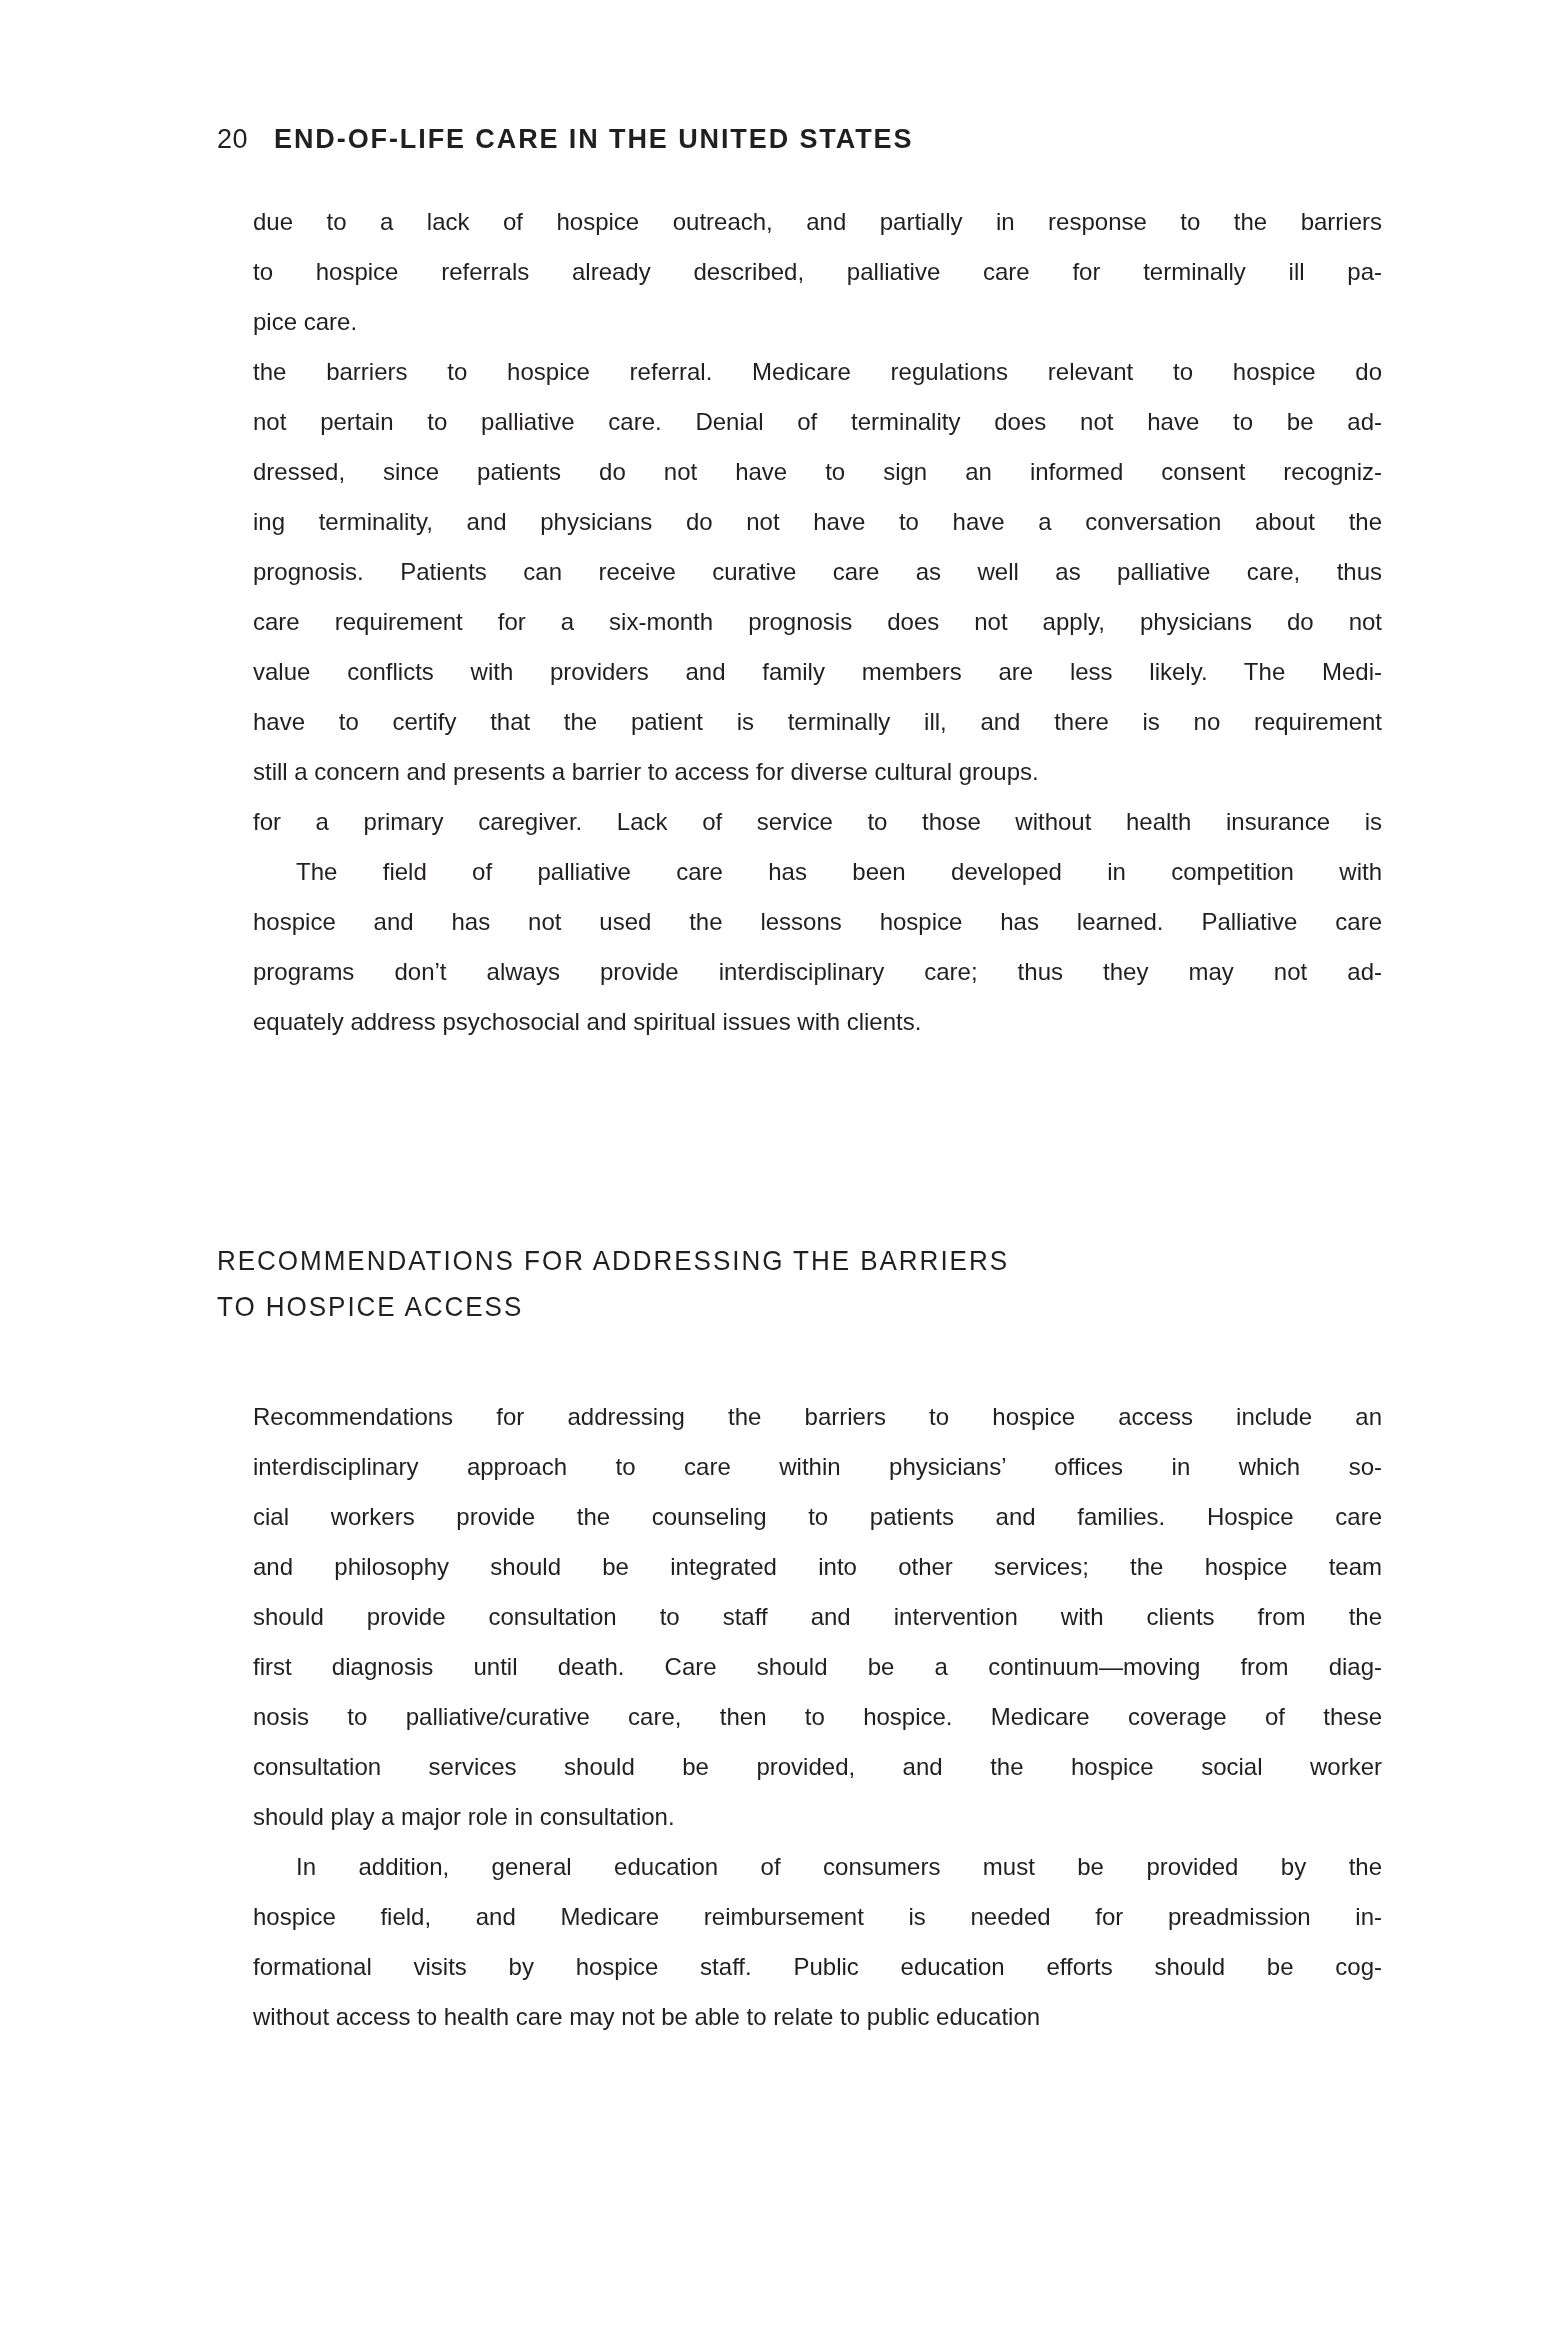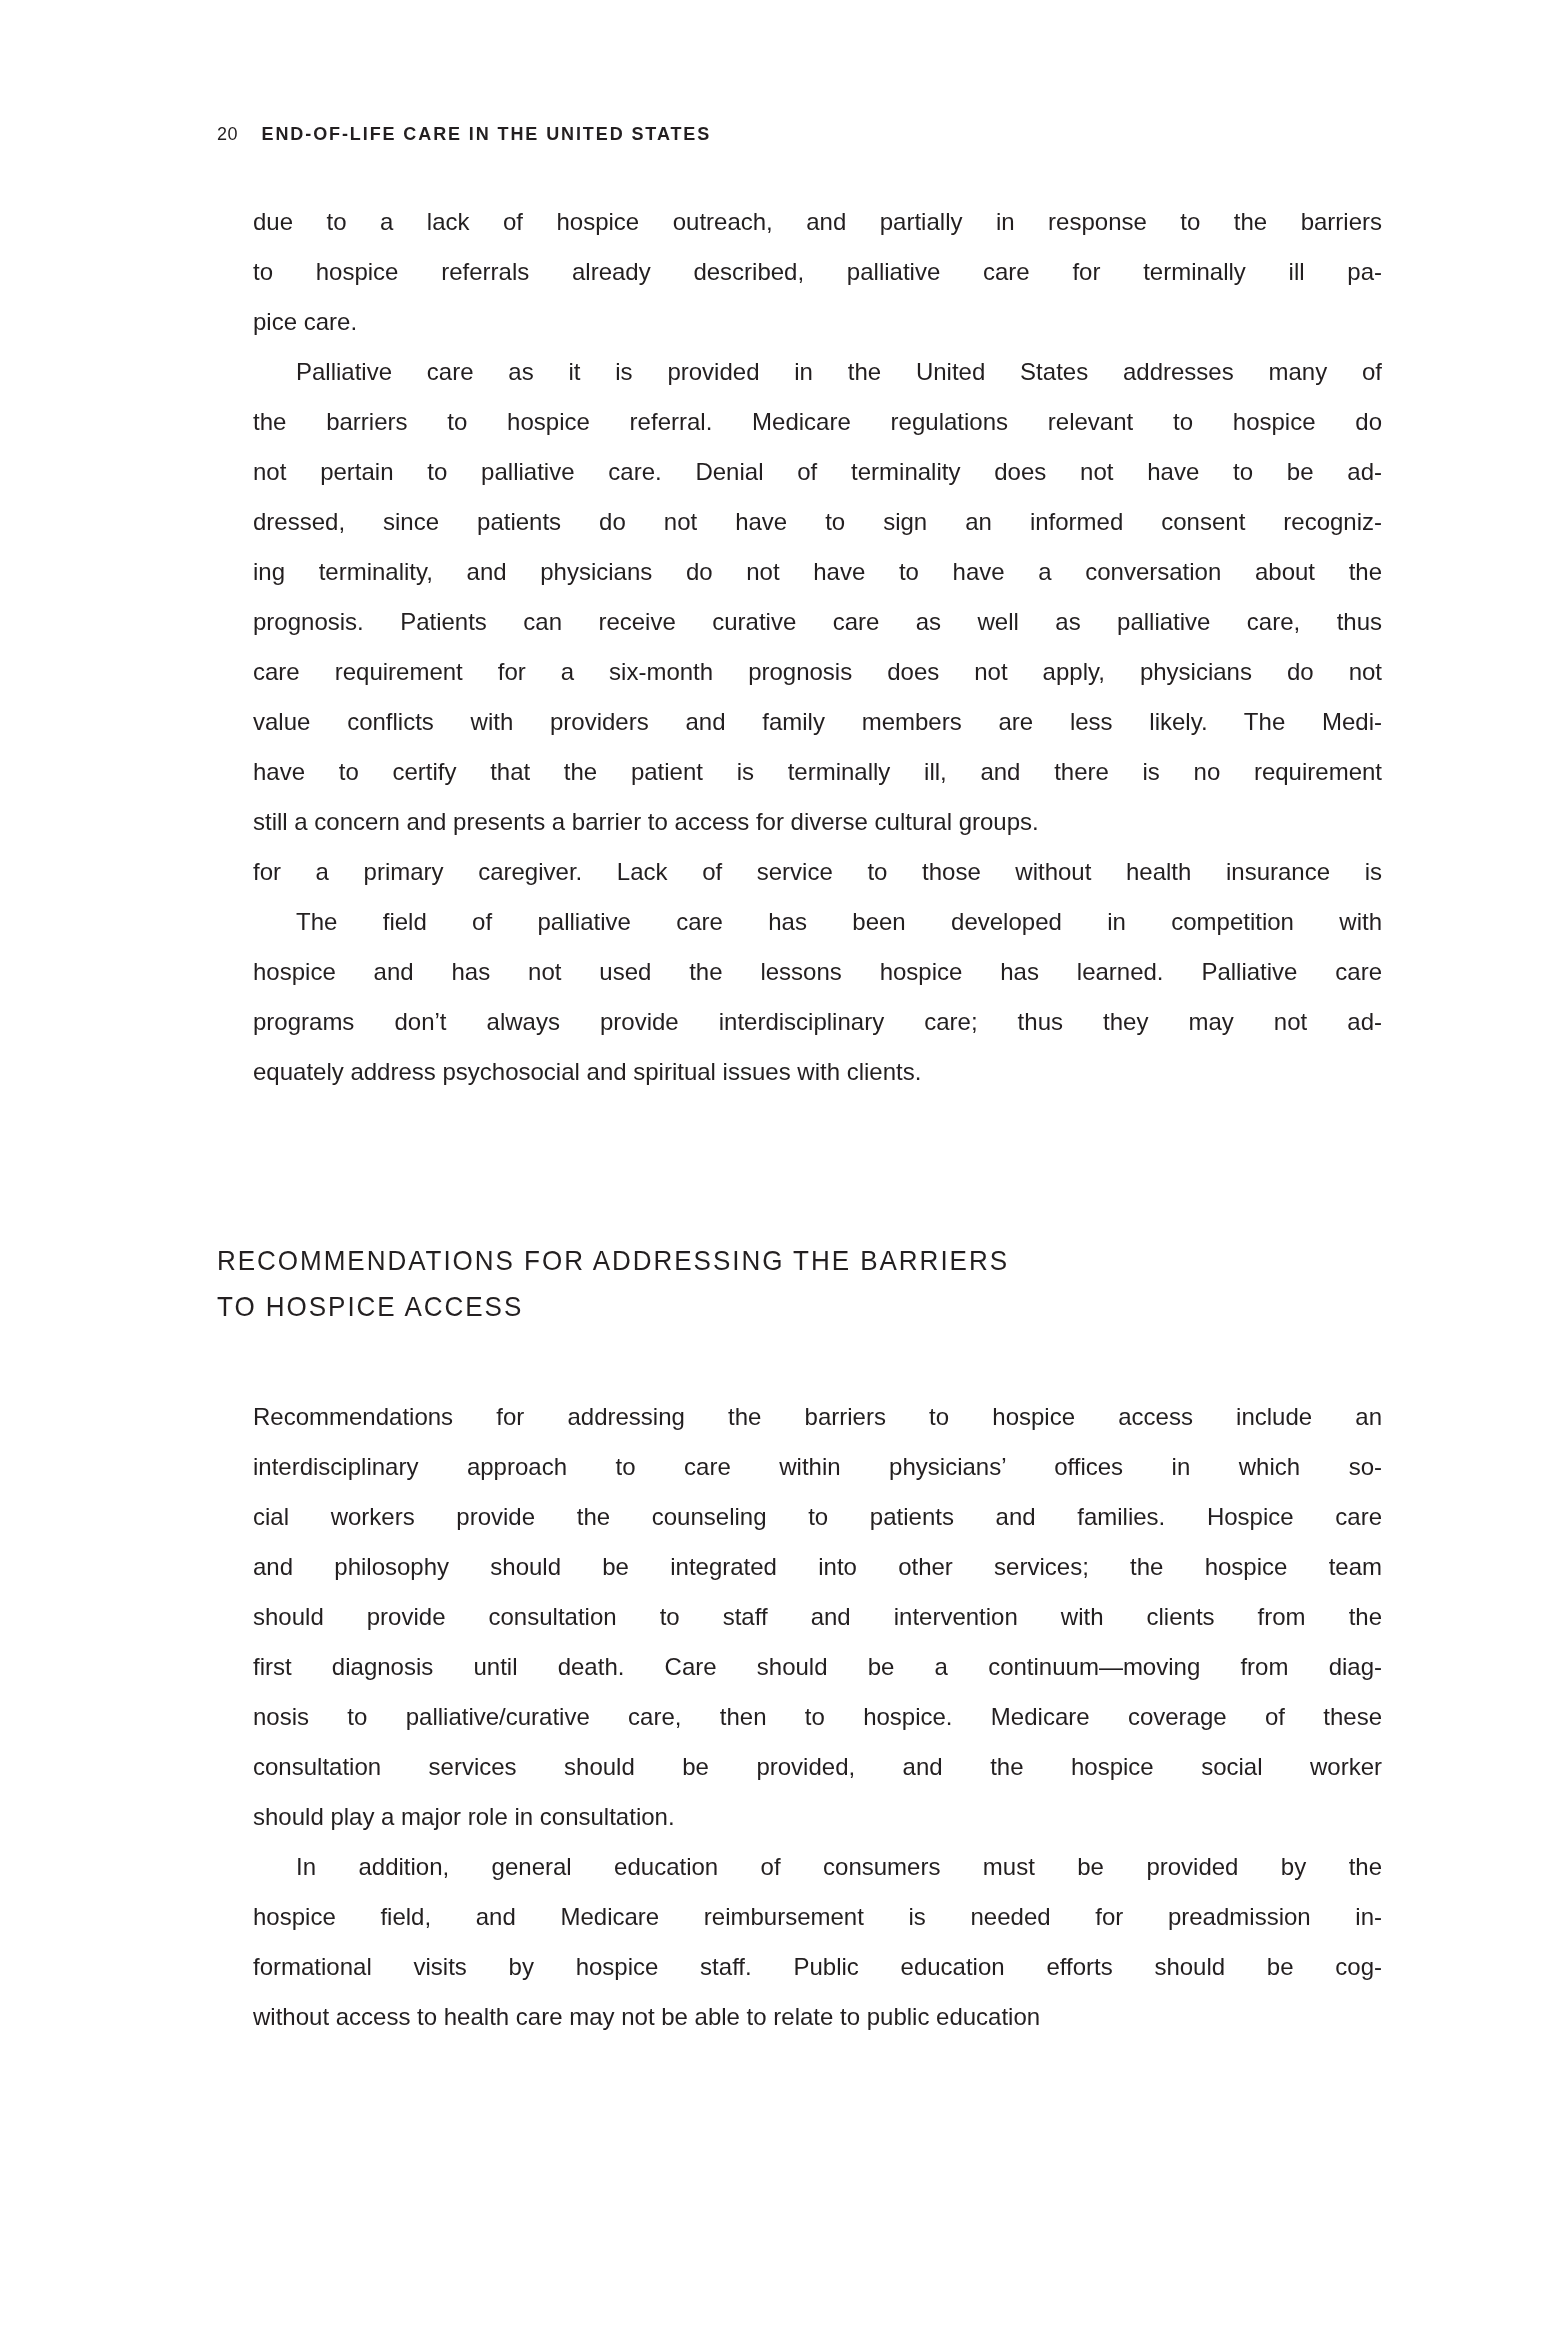--- a/index.html
+++ b/index.html
@@ -12,21 +12,21 @@
       height: 2341px;
       position: relative;
       overflow: hidden;
       color: #231f20;
     }
     .running-head {
       position: absolute;
       left: 217px;
       top: 124px;
       font-family: "Liberation Sans", sans-serif;
-      font-size: 18px;
+      font-size: 27px;
       letter-spacing: 1.5px;
       white-space: nowrap;
     }
     .running-head .folio {
       font-weight: normal;
       margin-right: 17px;
       letter-spacing: 0.5px;
     }
     .running-head .title {
       font-weight: bold;
@@ -79,21 +79,20 @@
   <span class="title">END-OF-LIFE CARE IN THE UNITED STATES</span>
 </header>
 
 <section class="text-block block-1">
     <div>
       <span class="line">due to a lack of hospice outreach, and partially in response to the barriers</span>
       <span class="line">to hospice referrals already described, palliative care for terminally ill pa-</span>
       <span class="line last">pice care.</span>
     </div>
     <div>
-      <span class="line indent">Palliative care as it is provided in the United States addresses many of</span>
       <span class="line">the barriers to hospice referral. Medicare regulations relevant to hospice do</span>
       <span class="line">not pertain to palliative care. Denial of terminality does not have to be ad-</span>
       <span class="line">dressed, since patients do not have to sign an informed consent recogniz-</span>
       <span class="line">ing terminality, and physicians do not have to have a conversation about the</span>
       <span class="line">prognosis. Patients can receive curative care as well as palliative care, thus</span>
       <span class="line">care requirement for a six-month prognosis does not apply, physicians do not</span>
       <span class="line">value conflicts with providers and family members are less likely. The Medi-</span>
       <span class="line">have to certify that the patient is terminally ill, and there is no requirement</span>
       <span class="line last">still a concern and presents a barrier to access for diverse cultural groups.</span>
       <span class="line">for a primary caregiver. Lack of service to those without health insurance is</span>

